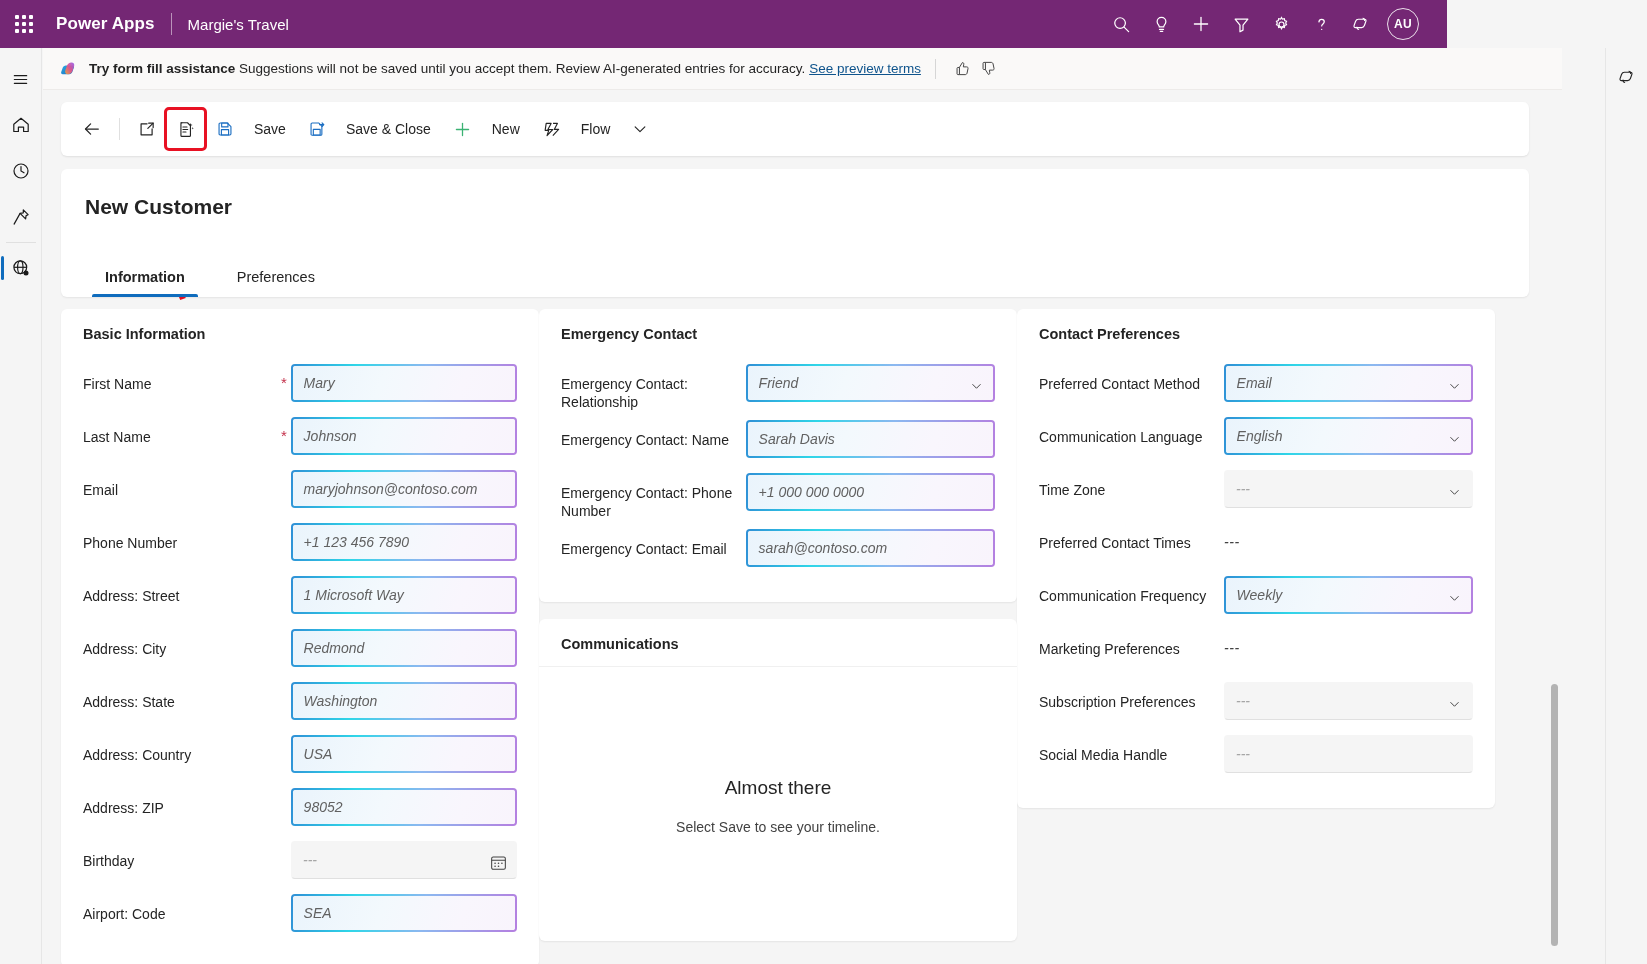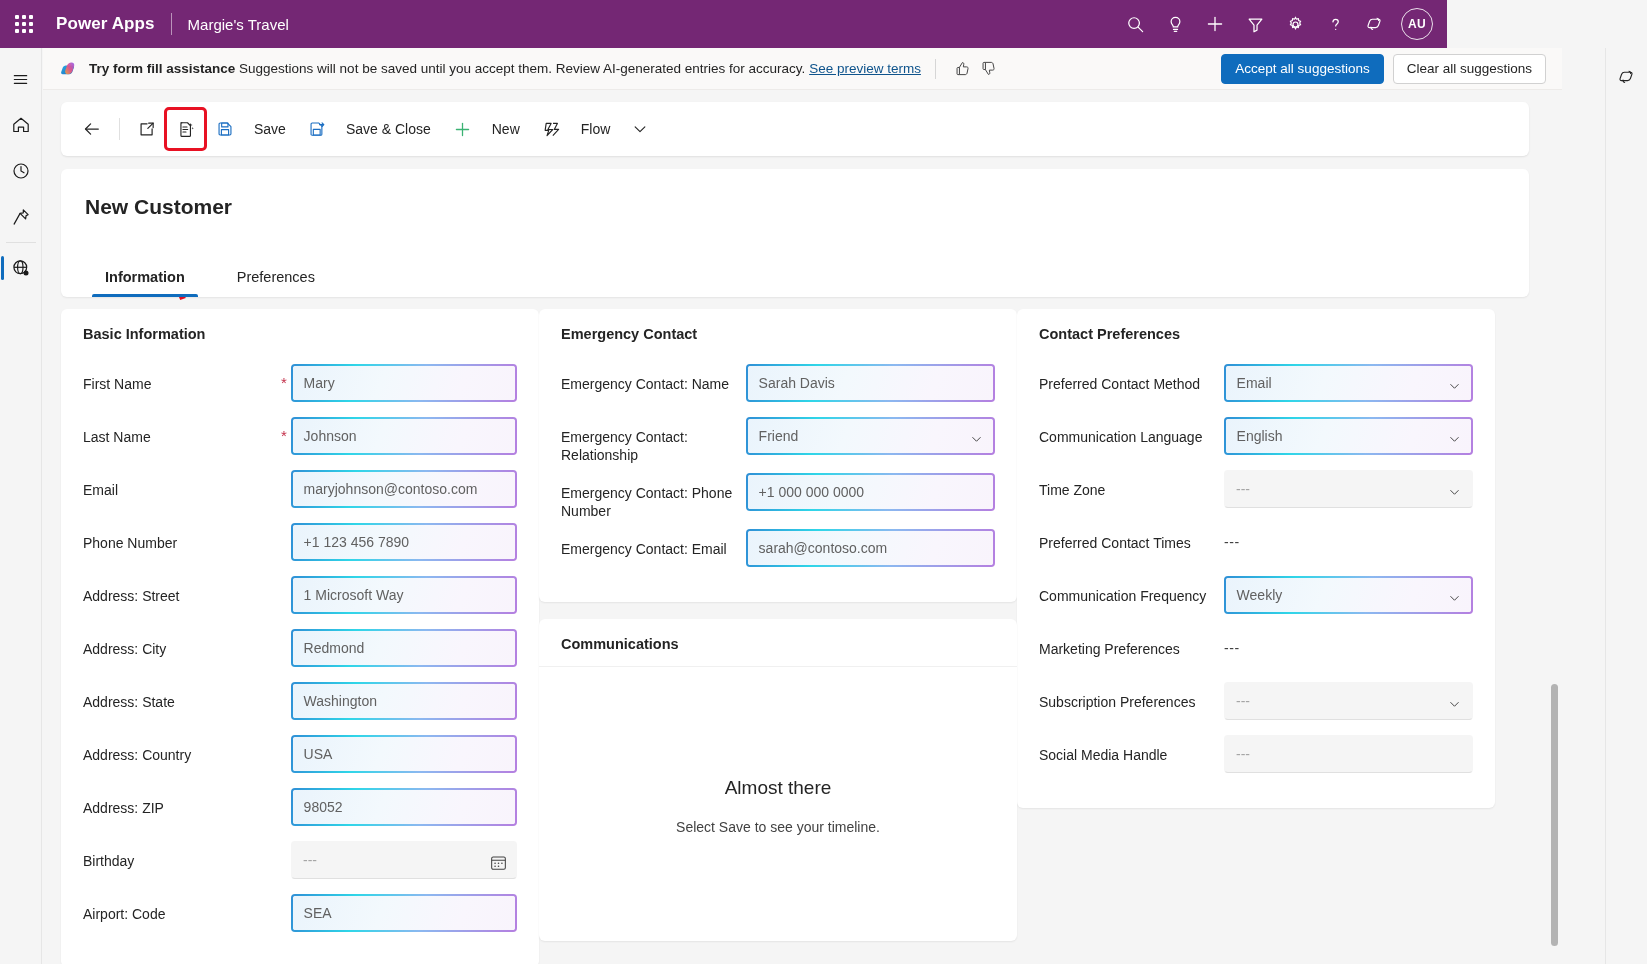--- a/index.html
+++ b/index.html
@@ -14,21 +14,21 @@
     position: absolute; top: 0; left: 0; width: 1447px; height: 48px;
     background: #742774; display: flex; align-items: center;
     color: #ffffff;
   }
   .waffle { width: 48px; height: 48px; display: flex; align-items: center; justify-content: center; cursor: pointer; }
   .waffle-grid { display: grid; grid-template-columns: repeat(3, 4px); grid-template-rows: repeat(3, 4px); gap: 3px; }
   .waffle-grid i { width: 4px; height: 4px; background: #fff; border-radius: 1px; display: block; }
   .brand { font-size: 17px; font-weight: 600; letter-spacing: .1px; margin-left: 8px; }
   .brand-sep { width: 1px; height: 22px; background: rgba(255,255,255,.5); margin: 0 16px; }
   .appname { font-size: 15px; font-weight: 400; }
-  .topbar-right { margin-left: auto; display: flex; align-items: center; padding-right: 14px; }
+  .topbar-right { margin-left: auto; display: flex; align-items: center; padding-right: 28px; }
   .tb-icon { width: 40px; height: 40px; display: flex; align-items: center; justify-content: center; cursor: pointer; border-radius: 4px; }
   .avatar {
     width: 32px; height: 32px; border-radius: 50%;
     border: 1.4px solid rgba(255,255,255,.85);
     display: flex; align-items: center; justify-content: center;
     font-size: 12px; font-weight: 600; letter-spacing: .3px; margin-left: 6px; cursor: pointer;
   }
 
   
   .leftrail {
@@ -130,21 +130,21 @@
 
   .field { display: flex; align-items: flex-start; margin-bottom: 9px; min-height: 42px; }
   .flabel {
     width: 194px; flex: 0 0 194px; font-size: 14px; color: #242424; line-height: 18px;
     padding-top: 11px; padding-right: 8px;
   }
   .flabel.narrow { width: 185px; flex: 0 0 185px; }
   .req { color: #c4314b; font-size: 15px; width: 14px; flex: 0 0 14px; padding-top: 10px; text-align: center; }
   .req.blank { color: transparent; }
 
-  .ctrl { flex: 1; position: relative; height: 44px; }
+  .ctrl { flex: 1; position: relative; height: 44px; font-style: italic; }
 
   
   .inp-ai {
     width: 100%; height: 38px; border-radius: 4px; border: none;
     padding: 1.6px; font-family: inherit;
     background-image: linear-gradient(120deg, #f2f7fd 0%, #f7fbfe 45%, #fbfaff 100%),
                       linear-gradient(100deg, #2f8fd6 0%, #2fd6e8 28%, #8bb8f0 58%, #b57fe0 100%);
     background-origin: border-box; background-clip: content-box, border-box;
     box-sizing: border-box;
   }
@@ -324,24 +324,20 @@
       <path d="M6.4 17.2V8.6l3.5-5.6c1.2 0 1.8.9 1.6 2L11 8.1h3.9c1.2 0 1.9.9 1.6 2l-1.1 5.2c-.2 1.1-1.1 1.9-2.2 1.9z"></path>
       <path d="M6.4 8.8H4.6c-.6 0-1 .4-1 1v6.4c0 .6.4 1 1 1h1.8"></path>
     </svg>
   </div>
   <div class="thumb">
     <svg width="17" height="17" viewBox="0 0 20 20" fill="none" stroke="#424242" stroke-width="1.15" stroke-linejoin="round">
       <path d="M6.4 2.8v8.6l3.5 5.6c1.2 0 1.8-.9 1.6-2L11 11.9h3.9c1.2 0 1.9-.9 1.6-2l-1.1-5.2c-.2-1.1-1.1-1.9-2.2-1.9z"></path>
       <path d="M6.4 11.2H4.6c-.6 0-1-.4-1-1V3.8c0-.6.4-1 1-1h1.8"></path>
     </svg>
   </div>
-  <div class="banner-actions">
-    <button class="btn-primary">Accept all suggestions</button>
-    <button class="btn-secondary">Clear all suggestions</button>
-  </div>
 </div>
 
 <div class="canvas">
 
   <div class="cmdbar">
     <button class="cmd-btn cmd-icon-only">
       <svg width="20" height="20" viewBox="0 0 20 20" fill="none" stroke="#242424" stroke-width="1.25" stroke-linecap="round" stroke-linejoin="round">
         <line x1="16.3" y1="10" x2="3.9" y2="10"></line>
           <polyline points="8.6,4.9 3.5,10 8.6,15.1"></polyline>
       </svg>
@@ -533,36 +529,36 @@
             </div>
           </div>
       </div>
     </div>
 
     <div class="col">
       <div class="card">
         <div class="card-title">Emergency Contact</div>
         <div id="emergency-fields">
             <div class="field">
-              <div class="flabel narrow">Emergency Contact: Name</div>
-              <div class="ctrl">
-                <div class="inp-ai">
-                  <div class="inner">Sarah Davis</div>
-                </div>
-              </div>
-            </div>
-            <div class="field">
               <div class="flabel narrow">Emergency Contact: Relationship</div>
               <div class="ctrl">
                 <div class="inp-ai">
                   <div class="inner">Friend</div>
                 </div>
                 <svg class="chev" width="15" height="15" viewBox="0 0 20 20" fill="none" stroke="#424242" stroke-width="1.3" stroke-linecap="round" stroke-linejoin="round">
                   <polyline points="5,8 10,13 15,8"></polyline>
                 </svg>
+              </div>
+            </div>
+            <div class="field">
+              <div class="flabel narrow">Emergency Contact: Name</div>
+              <div class="ctrl">
+                <div class="inp-ai">
+                  <div class="inner">Sarah Davis</div>
+                </div>
               </div>
             </div>
             <div class="field">
               <div class="flabel narrow">Emergency Contact: Phone Number</div>
               <div class="ctrl">
                 <div class="inp-ai">
                   <div class="inner">+1 000 000 0000</div>
                 </div>
               </div>
             </div>

